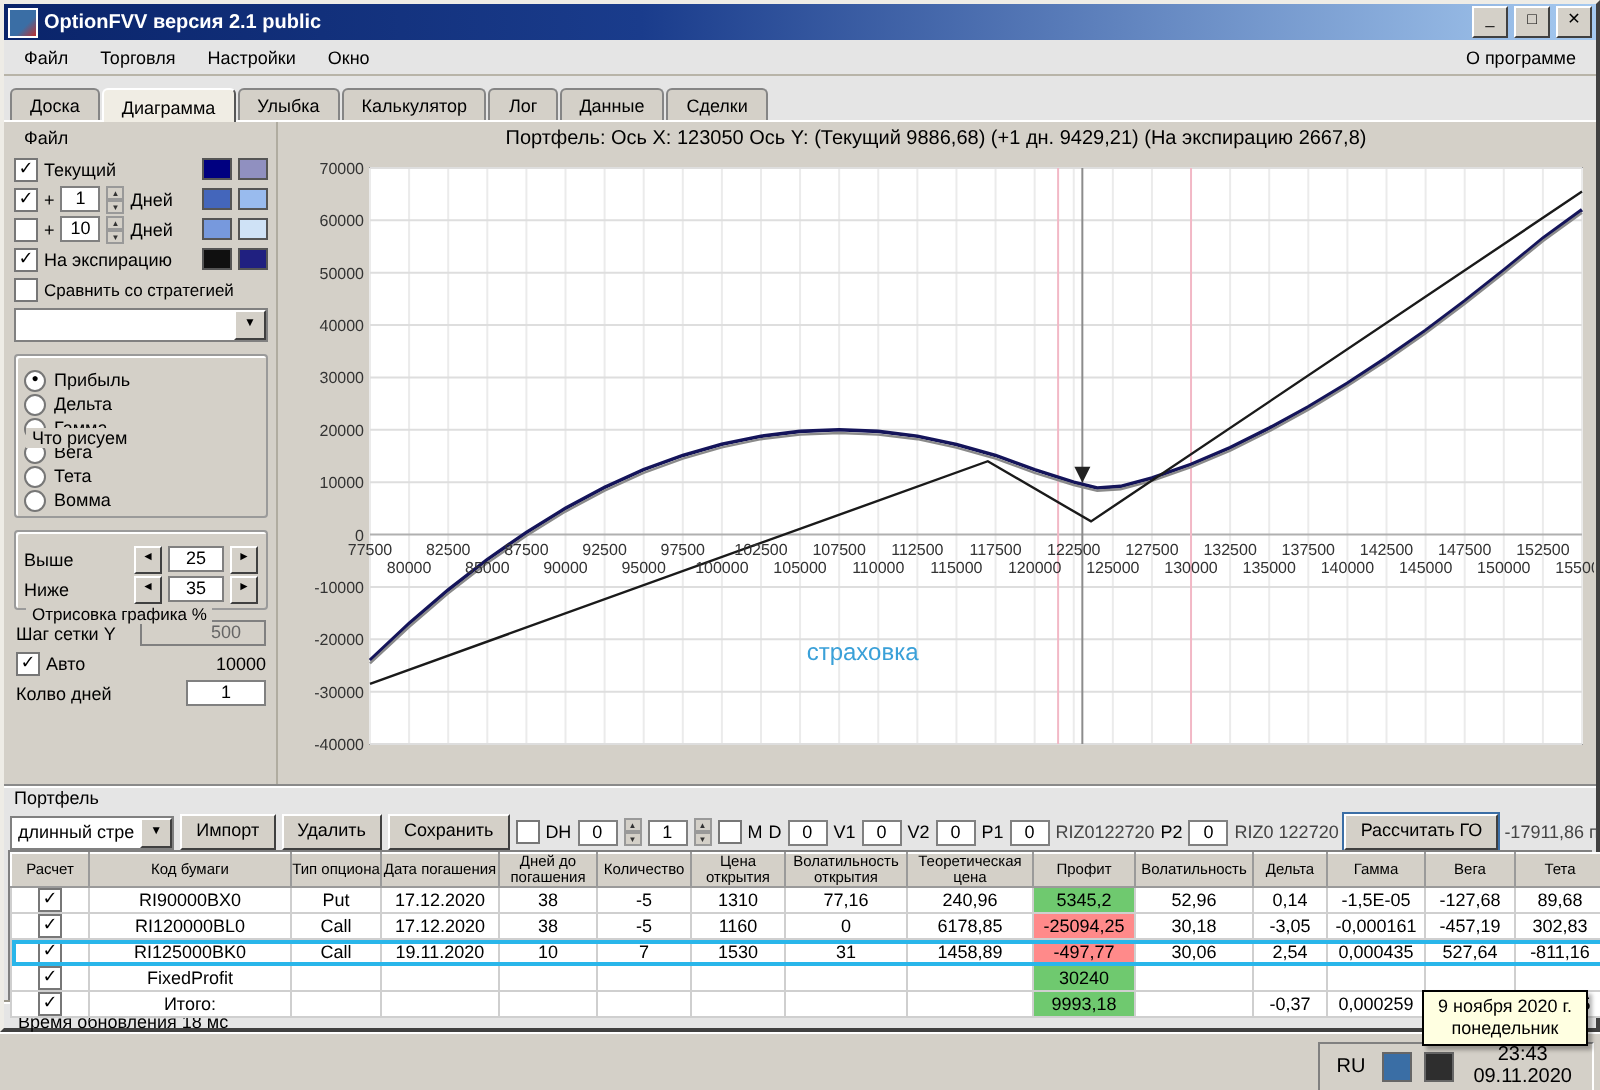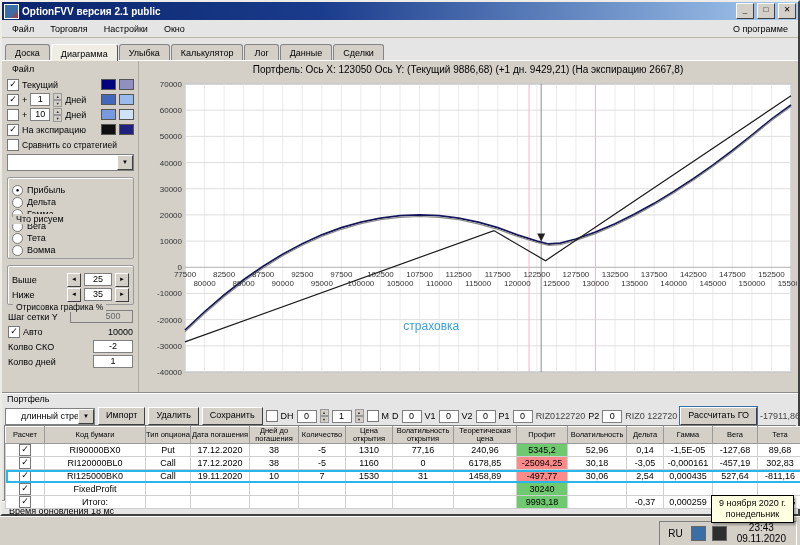--- a/index.html
+++ b/index.html
@@ -229,24 +229,20 @@
       <div class="field">
         <span>Шаг сетки Y</span>
         <span class="valbox dis">500</span>
       </div>
       <div class="field">
         <span style="display:flex;align-items:center;gap:3px">
           <span class="cb">✓</span>
           <span>Авто</span>
         </span>
         <span>10000</span>
-      </div>
-      <div class="field">
-        <span>Колво СКО</span>
-        <span class="valbox">-2</span>
       </div>
       <div class="field">
         <span>Колво дней</span>
         <span class="valbox">1</span>
       </div>
     </div>
 
     <div class="chart-panel">
       <div class="chart-title">Портфель: Ось X: 123050 Ось Y:  (Текущий 9886,68)  (+1 дн. 9429,21)  (На экспирацию 2667,8)</div>
       <svg id="chart-svg" width="656" height="302">
@@ -348,21 +344,21 @@
           <path d="M 400.2 163.4 l -4 -8 l 8 0 Z" fill="#222"></path>
           <text x="290.30967741935484" y="252.1090909090909" fill="#3aa0d8" text-anchor="middle" style="font-size:12px">страховка</text>
         </svg>
     </div>
   </div>
 
   <div class="portfolio">
     <div class="pf-title">Портфель</div>
     <div class="pf-controls">
       <span class="pf-combo">
-        <span class="cval" style="flex:1;padding:0 15px;overflow:hidden">длинный стре</span>
+        <span class="cval" style="flex:1;padding:0 3px;overflow:hidden">длинный стре</span>
         <span class="arrow-btn">▼</span>
       </span>
       <span class="btn">Импорт</span>
       <span class="btn">Удалить</span>
       <span class="btn">Сохранить</span>
       <span class="cb"></span>
       <span>DH</span>
       <span class="valbox">0</span>
       <span class="spin">
           <span>▲</span>

